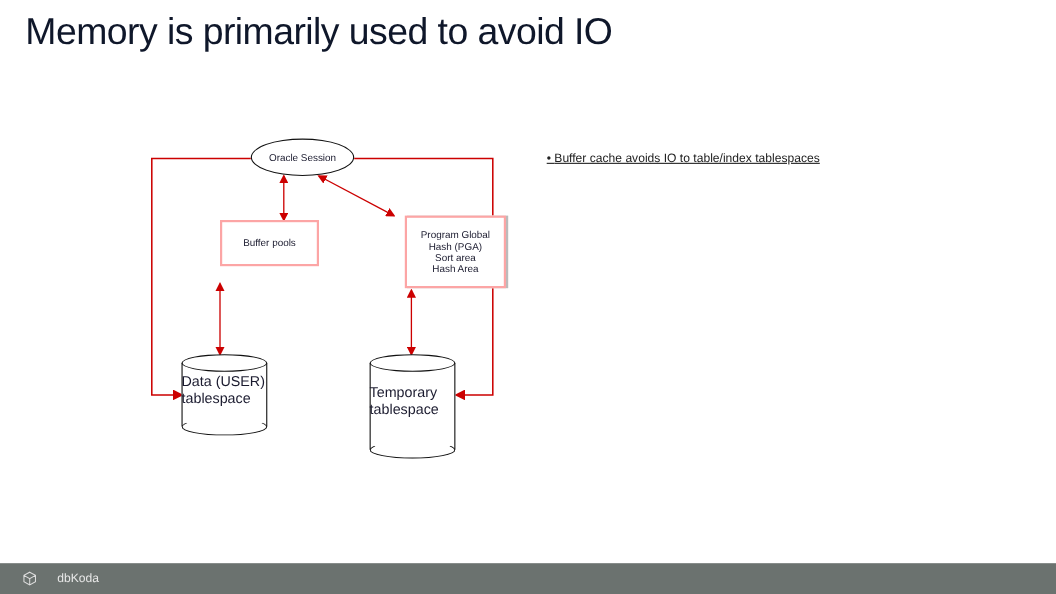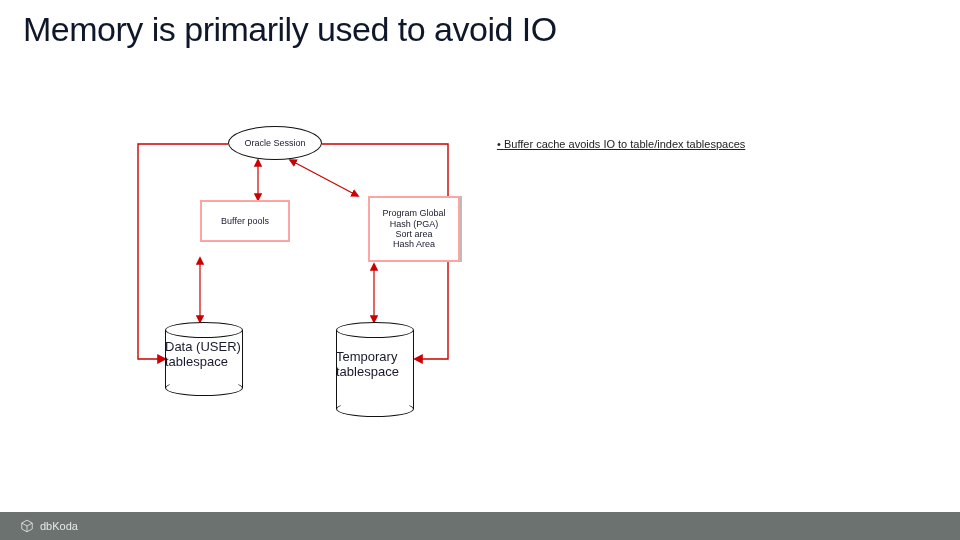--- a/index.html
+++ b/index.html
@@ -2,21 +2,21 @@
 <html><head>
 <meta charset="utf-8">
 <style>
   * { box-sizing: border-box; margin: 0; padding: 0; }
   html, body { width: 960px; height: 540px; font-family: "Segoe UI", Tahoma, sans-serif; background: #fff; color: #1a1a2e; }
   .slide { position: relative; width: 960px; height: 540px; }
   .title { position: absolute; left: 23px; top: 10px; font-size: 34px; font-weight: 400; color: #0f172a; letter-spacing: -0.5px; }
 
   
   .footer { position: absolute; left: 0; bottom: 0; width: 100%; height: 28px; background: #6b726f; display: flex; align-items: center; }
-  .footer .logo { margin-left: 20px; display: flex; align-items: center; gap: 6px; color: #e8e8e8; font-size: 11px; }
+  .footer .logo { margin-left: 20px; display: flex; align-items: center; gap: 18px; color: #e8e8e8; font-size: 11px; }
   .footer .logo svg { width: 14px; height: 14px; }
 
   
   .diagram { position: absolute; left: 130px; top: 124px; width: 330px; height: 300px; }
   .node { position: absolute; font-size: 9px; line-height: 1.15; display: flex; flex-direction: column; align-items: center; justify-content: center; }
   .ellipse { border: 1px solid #111; border-radius: 50%; background: #fff; }
   .box { border: 2px solid #fca5a5; background: #fff; margin-left: 40px; }
   .shadow-right { box-shadow: 2px 0 0 #bbb; }
 
   

